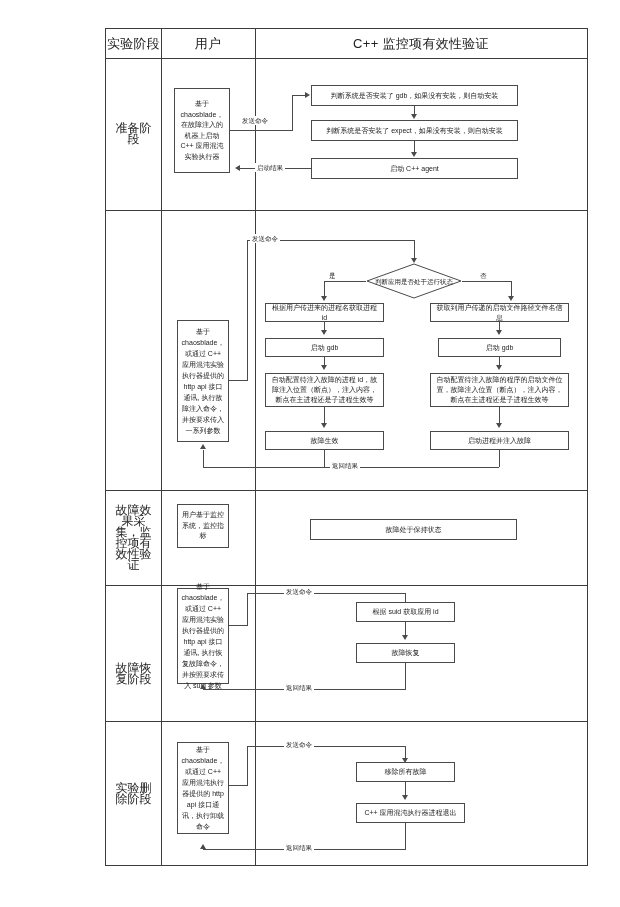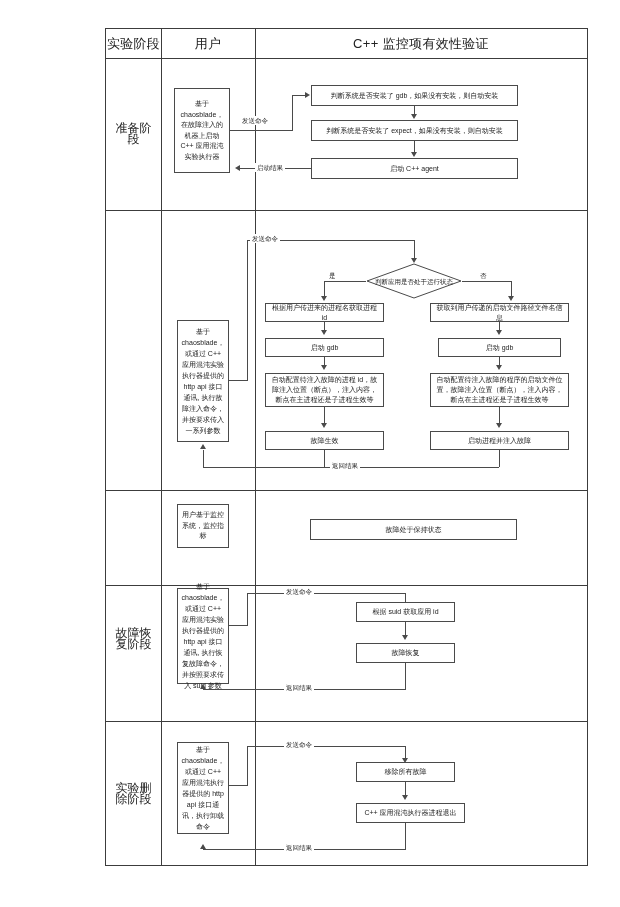--- a/index.html
+++ b/index.html
@@ -70,21 +70,22 @@
     <div class="hline" style="top:461px"></div>
     <div class="hline" style="top:556px"></div>
     <div class="hline" style="top:692px"></div>
   </div>
 
   <div class="cell hdr" style="left:106px;top:29px;width:55px;height:29px">实验阶段</div>
   <div class="cell hdr" style="left:161px;top:29px;width:94px;height:29px">用户</div>
   <div class="cell hdr" style="left:255px;top:29px;width:332px;height:29px">C++ 监控项有效性验证</div>
 
   <div class="cell stage-label" style="left:106px;top:58px;width:55px;height:152px">准备阶段</div>
-  <div class="cell stage-label" style="left:106px;top:571px;width:55px;height:136px">故障恢复阶段</div>
+  <div class="cell stage-label" style="left:106px;top:490px;width:55px;height:95px">故障效果采集，监控项有效性验证</div>
+  <div class="cell stage-label" style="left:106px;top:606px;width:55px;height:136px">故障恢复阶段</div>
   <div class="cell stage-label" style="left:106px;top:721px;width:55px;height:145px">实验删除阶段</div>
 
   <div class="box userbox" style="left:174px;top:88px;width:56px;height:85px">基于 chaosblade，在故障注入的机器上启动 C++ 应用混沌实验执行器</div>
 
   <div class="box" style="left:311px;top:85px;width:207px;height:21px">判断系统是否安装了 gdb，如果没有安装，则自动安装</div>
   <div class="box" style="left:311px;top:120px;width:207px;height:21px">判断系统是否安装了 expect，如果没有安装，则自动安装</div>
   <div class="box" style="left:311px;top:158px;width:207px;height:21px">启动 C++ agent</div>
 
   <div class="ln lnh" style="left:230px;top:130px;width:63px"></div>
   <div class="ln lnv" style="left:292px;top:95px;height:36px"></div>

